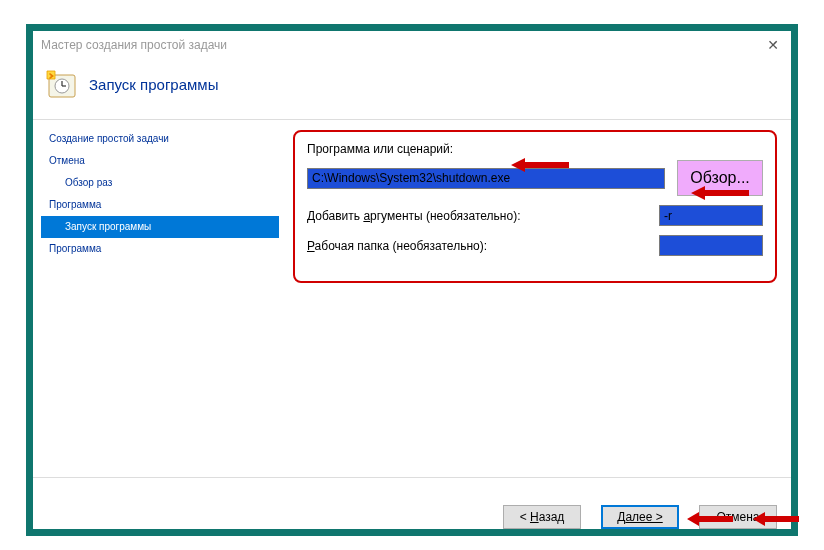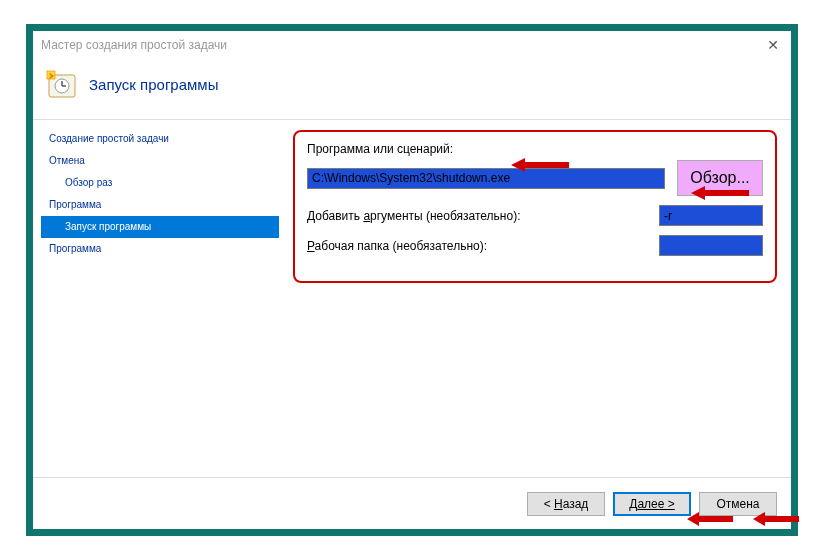--- a/index.html
+++ b/index.html
@@ -23,21 +23,21 @@
 .label .u { text-decoration: underline; }
 .program-label { margin-bottom: 4px; }
 .input { border: 1px solid #7a7a7a; background: #1d4ed8; font-size: 12px; padding: 2px 4px; height: 21px; font-family: inherit; }
 .input.program { width: 358px; }
 .btn-browse { width: 86px; height: 36px; background: #f0abfc; border: 1px solid #adadad; font-size: 16px; cursor: pointer; font-family: inherit; }
 .row2 { margin-top: 8px; }
 .row2 .label { width: 220px; }
 .row2 .input { width: 104px; }
 .row3 .label { width: 220px; }
 .row3 .input { width: 104px; }
-.footer { position: absolute; bottom: 0; left: 0; right: 0; height: 52px; border-top: 1px solid #ddd; display: flex; justify-content: flex-end; align-items: center; padding-right: 14px; gap: 8px; }
+.footer { position: absolute; bottom: 0; left: 0; right: 0; height: 52px; border-top: 1px solid #ddd; display: flex; justify-content: flex-end; align-items: flex-end; padding-right: 14px; gap: 20px; }
 .btn { min-width: 78px; height: 24px; background: #e1e1e1; border: 1px solid #adadad; font-size: 12px; cursor: pointer; padding: 0 10px; font-family: inherit; }
 .btn.default { border: 2px solid #0078d7; text-decoration: underline; }
 .arrow { position: absolute; pointer-events: none; }
 .arrow svg { display: block; }
 .spacer { flex: 1; }
 </style>
 </head>
 <body>
 
 <div class="window">

